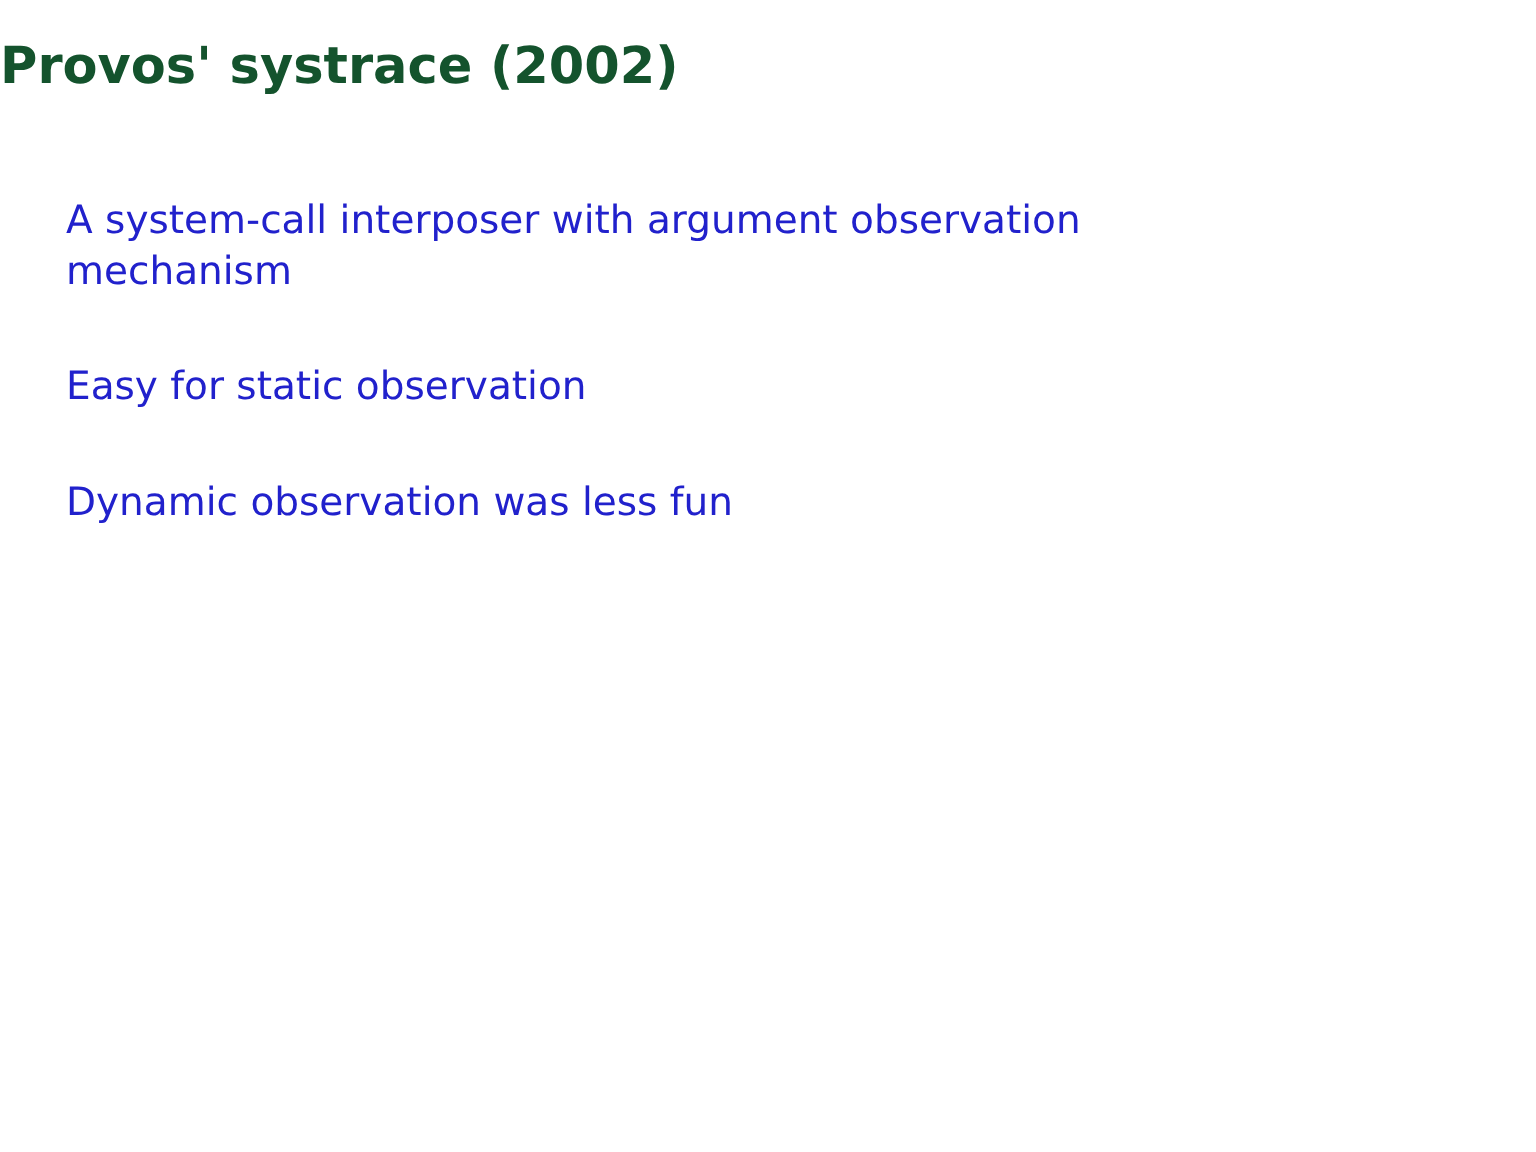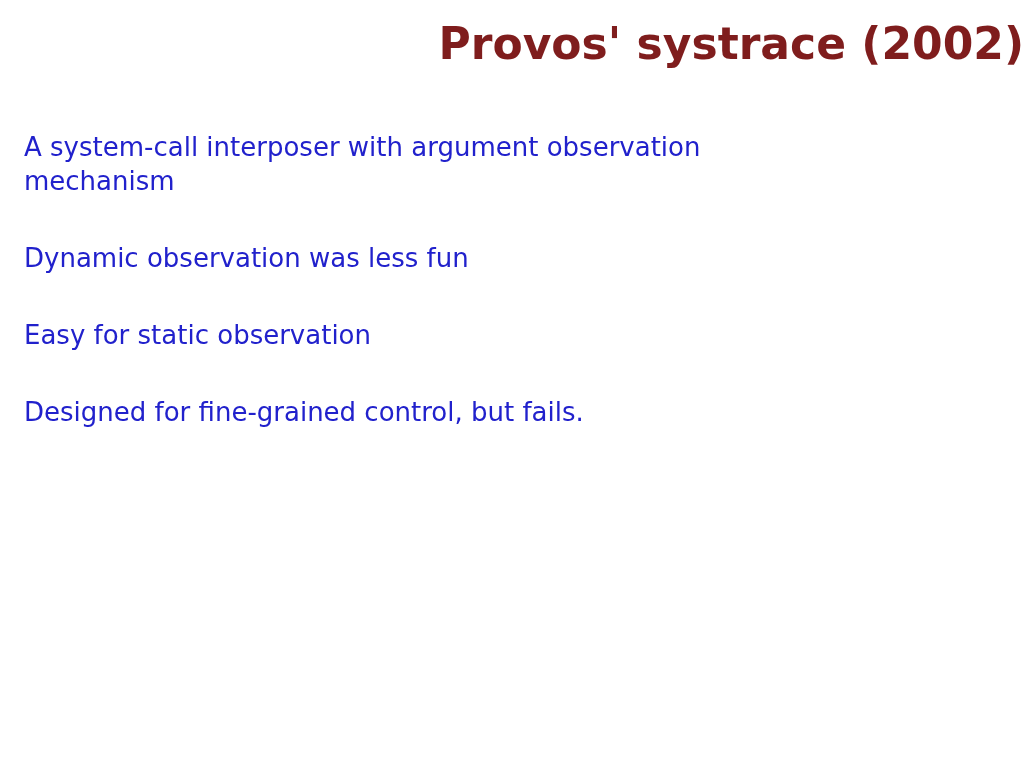--- a/index.html
+++ b/index.html
@@ -16,30 +16,30 @@
   .slide {
     position: relative;
     width: 1024px;
     height: 768px;
     background: #ffffff;
     box-sizing: border-box;
   }
   .slide-title {
     margin: 0;
     padding-top: 24px;
-    text-align: right;
-    font-size: 44px;
+    text-align: left;
+    font-size: 34px;
     line-height: 40px;
     font-weight: bold;
-    color: #7f1d1d;
+    color: #14532d;
     letter-spacing: 0px;
   }
   .slide-body {
     margin-top: 66px;
-    padding-left: 24px;
+    padding-left: 44px;
     padding-right: 44px;
     box-sizing: border-box;
     width: 876px;
   }
   .slide-paragraph {
     margin: 0 0 43px 0;
     font-size: 26px;
     line-height: 34px;
     color: #2121cc;
     white-space: pre-line;
@@ -47,17 +47,16 @@
   }
 </style>
 </head>
 <body>
 
 <div class="slide">
   <h1 class="slide-title">Provos' systrace (2002)</h1>
 
   <div class="slide-body">
     <p class="slide-paragraph">A system-call interposer with argument observation mechanism</p>
+    <p class="slide-paragraph">Easy for static observation</p>
     <p class="slide-paragraph">Dynamic observation was less fun</p>
-    <p class="slide-paragraph">Easy for static observation</p>
-    <p class="slide-paragraph">Designed for fine-grained control, but fails.</p>
   </div>
 </div>
 
 </body></html>

